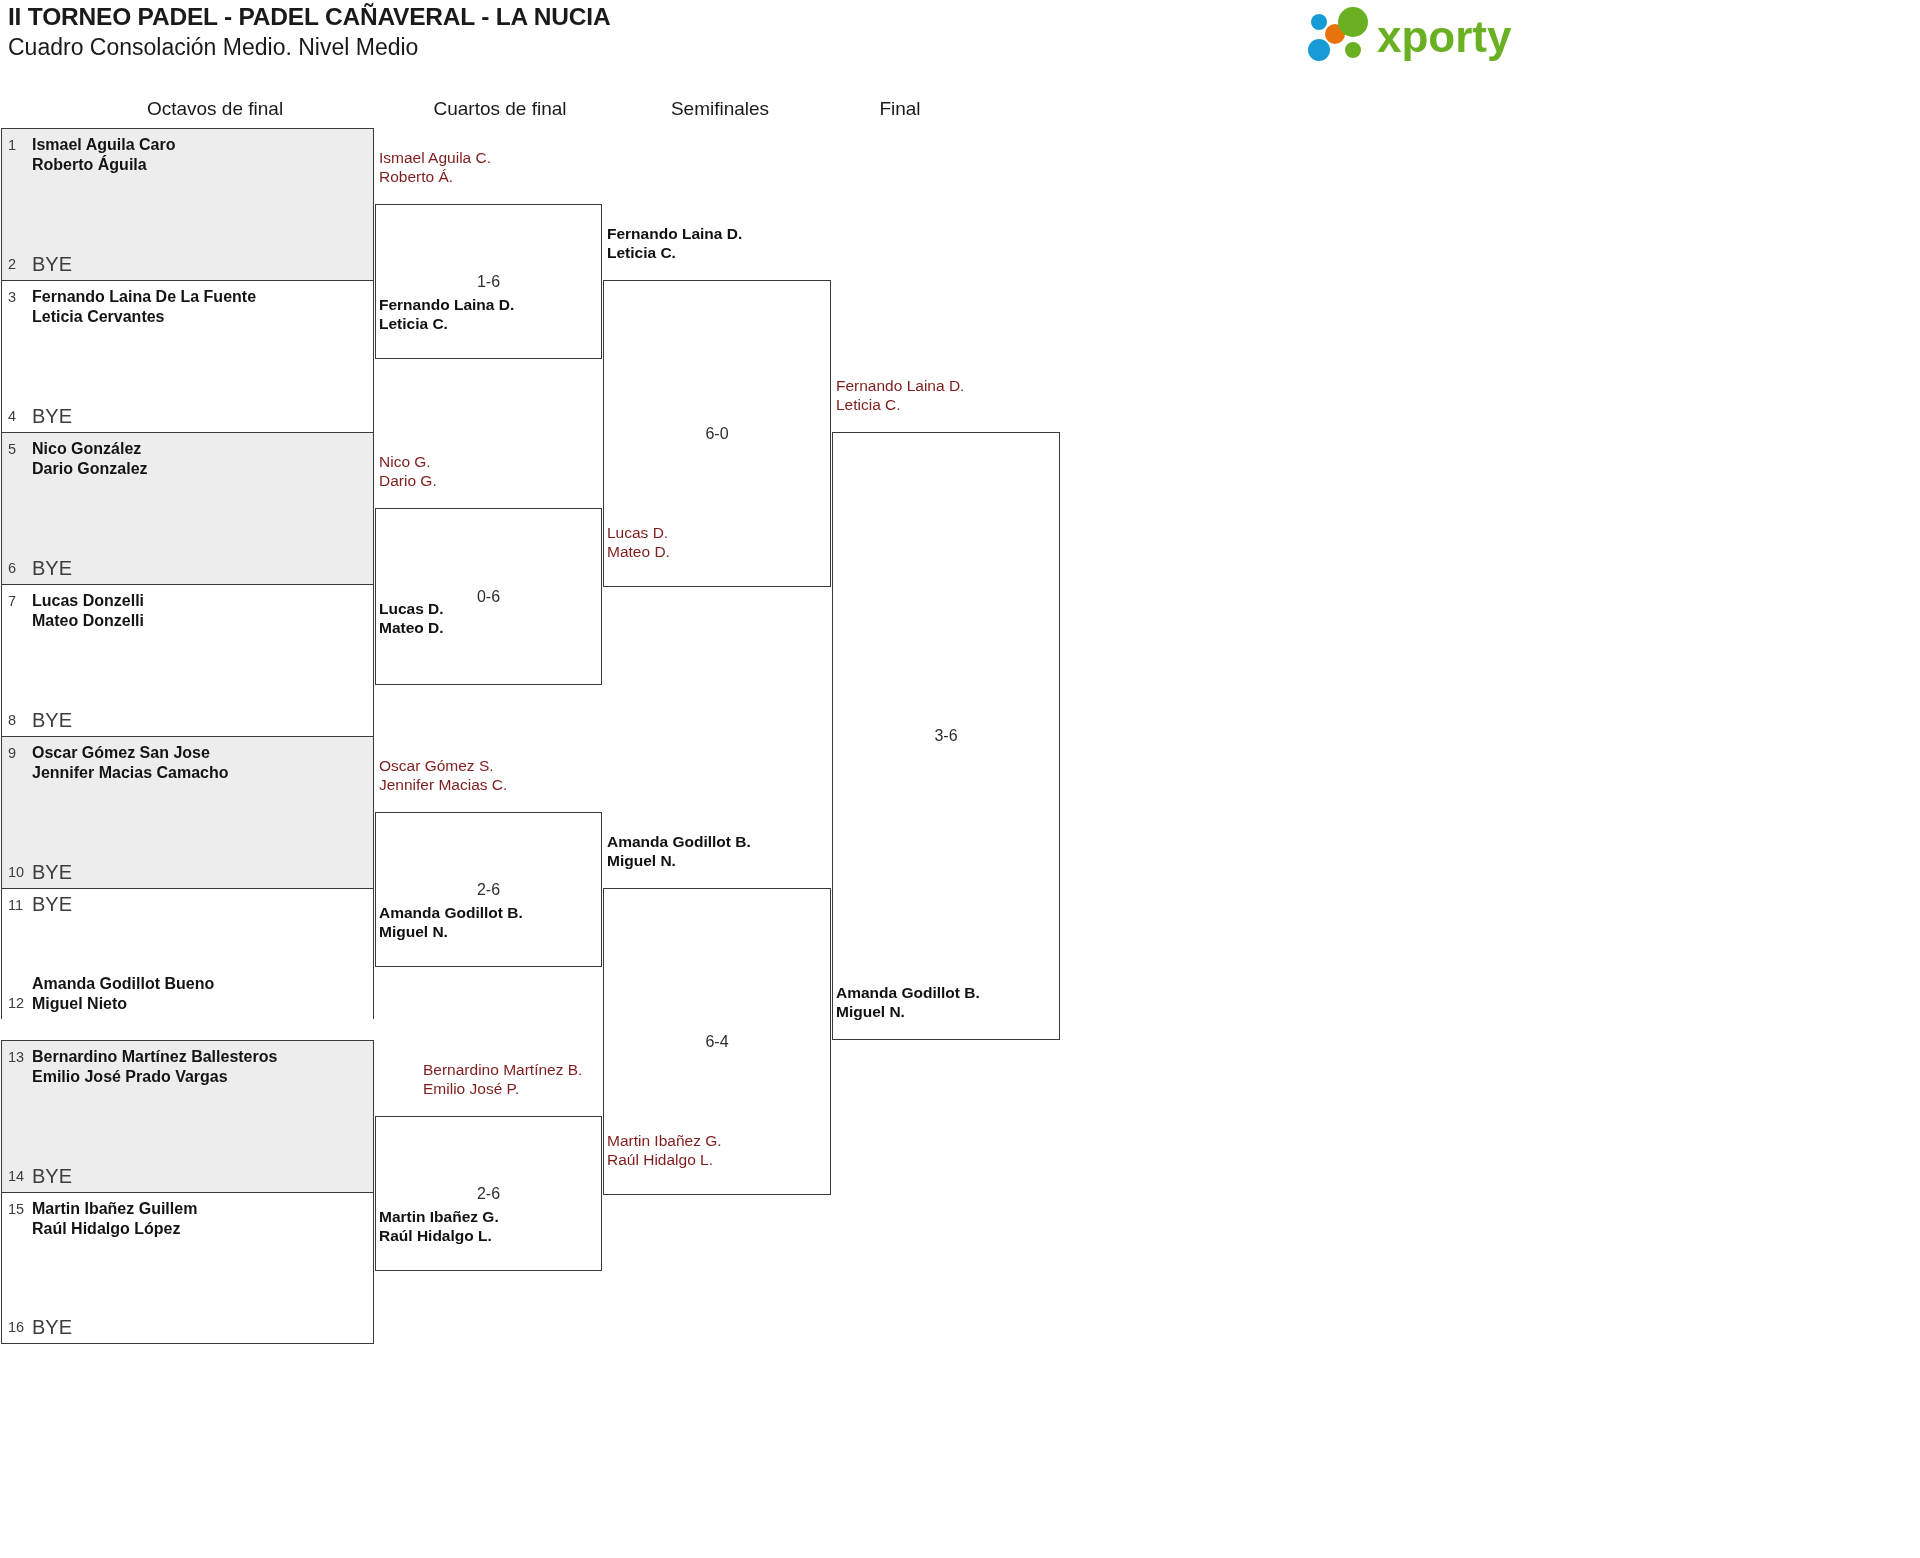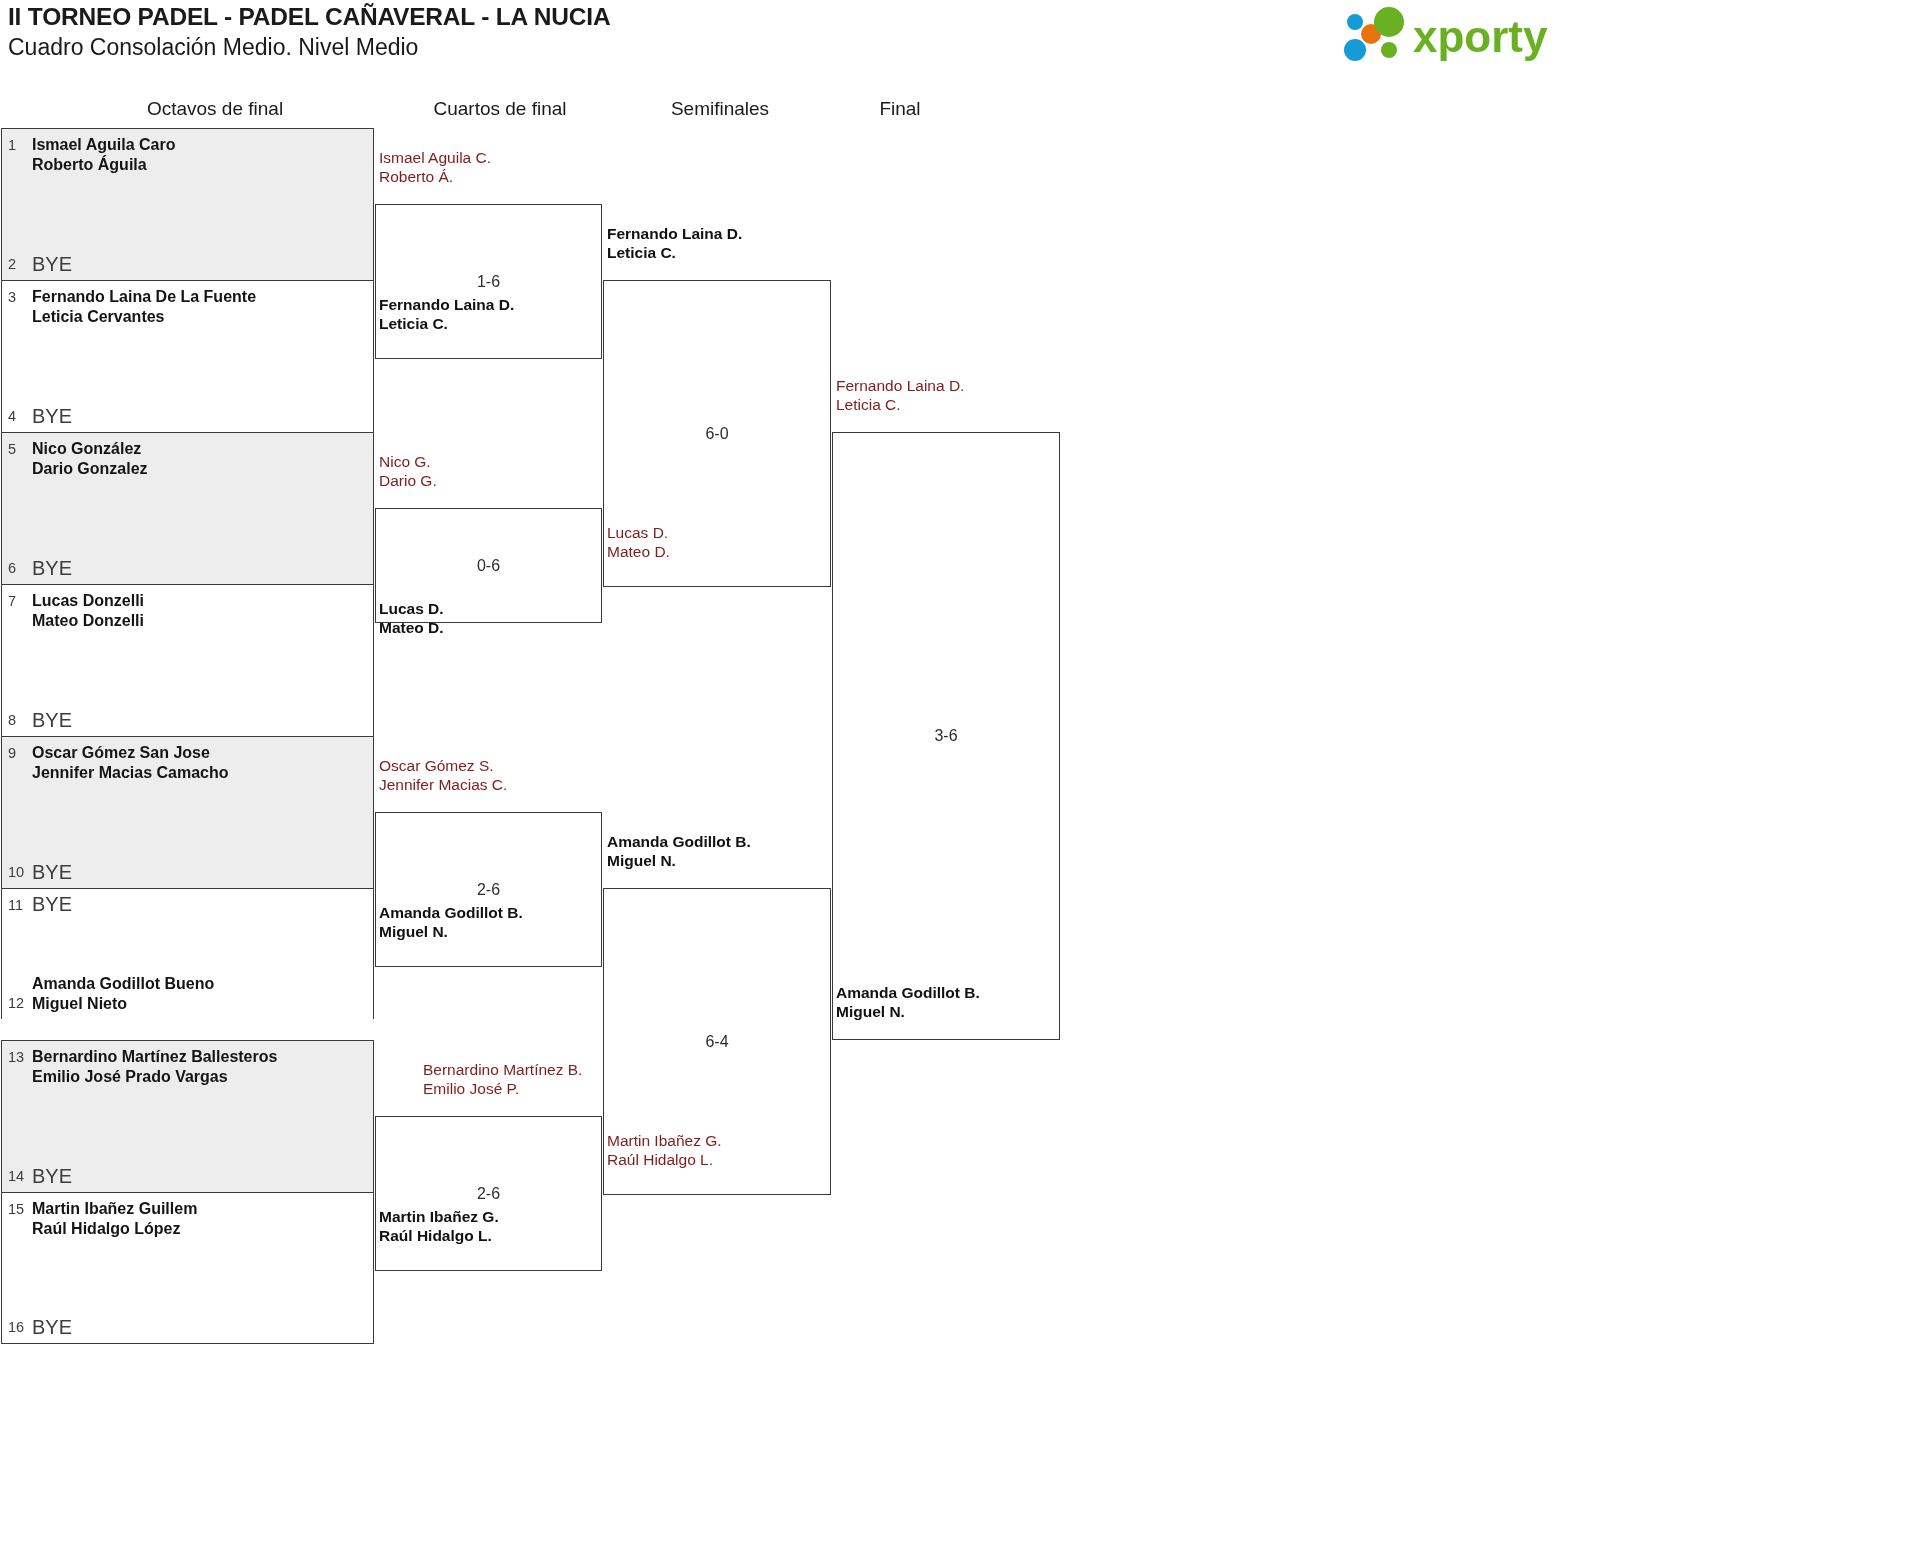--- a/index.html
+++ b/index.html
@@ -16,21 +16,20 @@
     position: relative;
     overflow: hidden;
   }
 
   
   #header {
     position: absolute;
     left: 0; top: 0;
     width: 1545px;
     height: 80px;
-    padding-left: 36px;
   }
   #title-block {
     position: absolute;
     left: 8px;
     top: 2px;
   }
   .title-line1 {
     font-size: 24.5px;
     font-weight: bold;
     letter-spacing: -0.2px;
@@ -255,21 +254,21 @@
   </div>
   <div class="pair loser" style="left:379px; top:148px;">
     <span class="l1">Ismael Aguila C.</span>
     <span class="l2">Roberto Á.</span>
   </div>
   <div class="pair winner" style="left:379px; top:295px;">
     <span class="l1">Fernando Laina D.</span>
     <span class="l2">Leticia C.</span>
   </div>
 
-  <div class="matchbox" style="left:375px; top:508px; width:227px; height:115px;">
+  <div class="matchbox" style="left:375px; top:508px; width:227px; height:177px;">
     <span class="score">0-6</span>
   </div>
   <div class="pair loser" style="left:379px; top:452px;">
     <span class="l1">Nico G.</span>
     <span class="l2">Dario G.</span>
   </div>
   <div class="pair winner" style="left:379px; top:599px;">
     <span class="l1">Lucas D.</span>
     <span class="l2">Mateo D.</span>
   </div>

